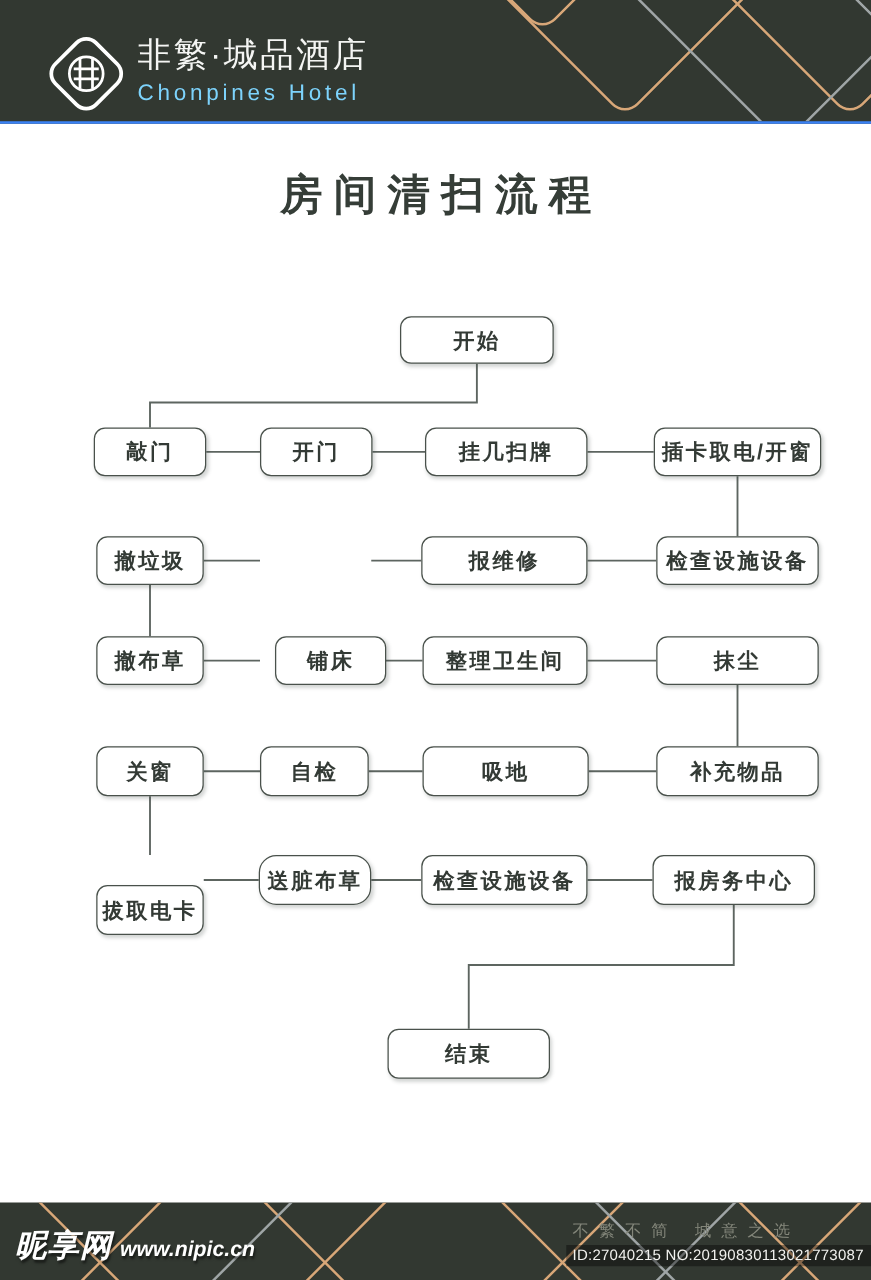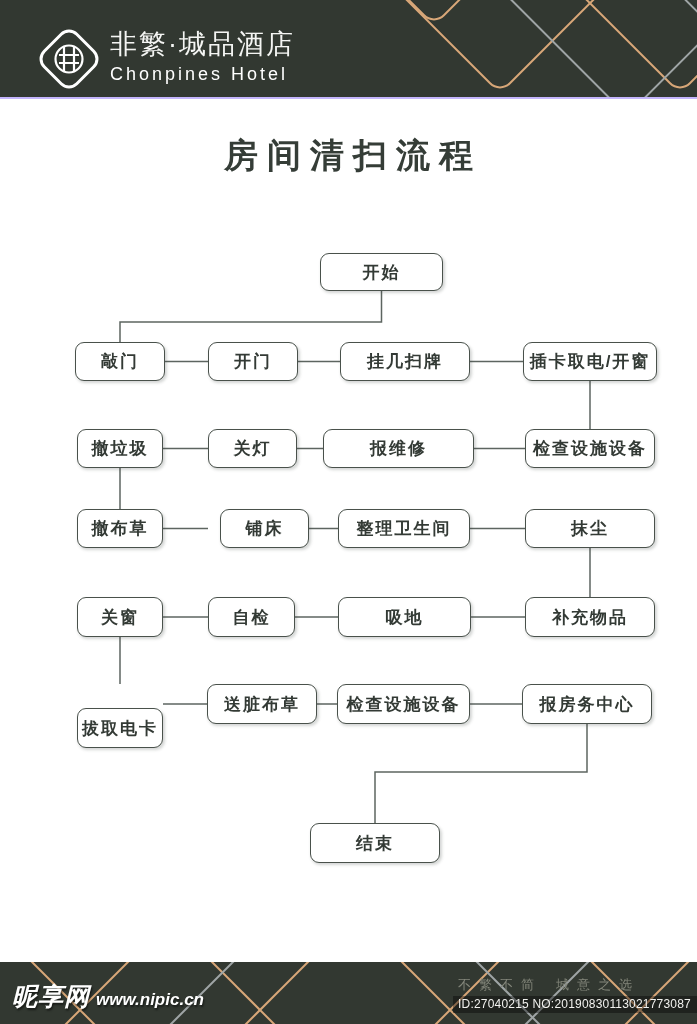--- a/index.html
+++ b/index.html
@@ -1,25 +1,25 @@
 <!DOCTYPE html>
 <html><head>
 <meta charset="utf-8">
 <style>
   html,body{margin:0;padding:0;}
   body{font-family:"Liberation Sans","DejaVu Sans",sans-serif;background:#888;}
   .page{position:relative;width:697px;height:1024px;background:#ffffff;overflow:hidden;margin:0 auto;}
 
   
   .header{position:absolute;left:0;top:0;width:697px;height:97px;background:#323831;
-          border-bottom:2px solid #c4b5fd;overflow:hidden;}
+          border-bottom:2px solid #3b82f6;overflow:hidden;}
   .logo{position:absolute;left:36px;top:26px;width:66px;height:66px;}
   .brand{position:absolute;left:110px;top:30px;color:#f4f5f3;}
   .brand-cn{font-size:27px;letter-spacing:2px;font-weight:500;line-height:1.1;}
-  .brand-en{font-size:18px;letter-spacing:3px;font-weight:300;margin-top:4px;color:#ffffff;}
+  .brand-en{font-size:18px;letter-spacing:3px;font-weight:300;margin-top:4px;color:#7dd3fc;}
   .header-deco{position:absolute;right:0;top:0;width:320px;height:97px;}
 
   
   .title{position:absolute;left:0;top:133px;width:697px;text-align:center;margin:0;
          font-size:34px;font-weight:bold;color:#353d37;letter-spacing:9px;text-indent:9px;}
 
   
   .flow{position:absolute;left:0;top:0;width:697px;height:1024px;}
   .connectors{position:absolute;left:0;top:0;width:697px;height:1024px;}
   .node{position:absolute;box-sizing:border-box;border:1.6px solid #49514b;border-radius:9px;
@@ -97,36 +97,35 @@
     </svg>
 
     <div class="node" style="left:320px;top:253px;width:123px;height:38px;">开始</div>
 
     <div class="node" style="left:75px;top:342px;width:90px;height:39px;">敲门</div>
     <div class="node" style="left:208px;top:342px;width:90px;height:39px;">开门</div>
     <div class="node" style="left:340px;top:342px;width:130px;height:39px;">挂几扫牌</div>
     <div class="node" style="left:523px;top:342px;width:134px;height:39px;">插卡取电/开窗</div>
 
     <div class="node" style="left:77px;top:429px;width:86px;height:39px;">撤垃圾</div>
-    <div class="node" style="left:208px;top:429px;width:89px;height:39px;">关灯</div>
-    <div class="node" style="left:323px;top:429px;width:151px;height:39px;">报维修</div>
+    <div class="node" style="left:337px;top:429px;width:133px;height:39px;">报维修</div>
     <div class="node" style="left:525px;top:429px;width:130px;height:39px;">检查设施设备</div>
 
     <div class="node" style="left:77px;top:509px;width:86px;height:39px;">撤布草</div>
     <div class="node" style="left:220px;top:509px;width:89px;height:39px;">铺床</div>
     <div class="node" style="left:338px;top:509px;width:132px;height:39px;">整理卫生间</div>
     <div class="node" style="left:525px;top:509px;width:130px;height:39px;">抹尘</div>
 
     <div class="node" style="left:77px;top:597px;width:86px;height:40px;">关窗</div>
     <div class="node" style="left:208px;top:597px;width:87px;height:40px;">自检</div>
     <div class="node" style="left:338px;top:597px;width:133px;height:40px;">吸地</div>
     <div class="node" style="left:525px;top:597px;width:130px;height:40px;">补充物品</div>
 
     <div class="node" style="left:77px;top:708px;width:86px;height:40px;">拔取电卡</div>
-    <div class="node" style="left:207px;top:684px;width:110px;height:40px;">送脏布草</div>
+    <div class="node" style="left:207px;top:684px;width:90px;height:40px;border-radius:14px;">送脏布草</div>
     <div class="node" style="left:337px;top:684px;width:133px;height:40px;">检查设施设备</div>
     <div class="node" style="left:522px;top:684px;width:130px;height:40px;">报房务中心</div>
 
     <div class="node" style="left:310px;top:823px;width:130px;height:40px;">结束</div>
   </div>
 
   <div class="footer">
     <svg class="footer-deco" viewBox="0 962 697 62">
       <g fill="none" stroke="#d8a778" stroke-width="2">
         <path d="M20 950 L130 1060"></path>

